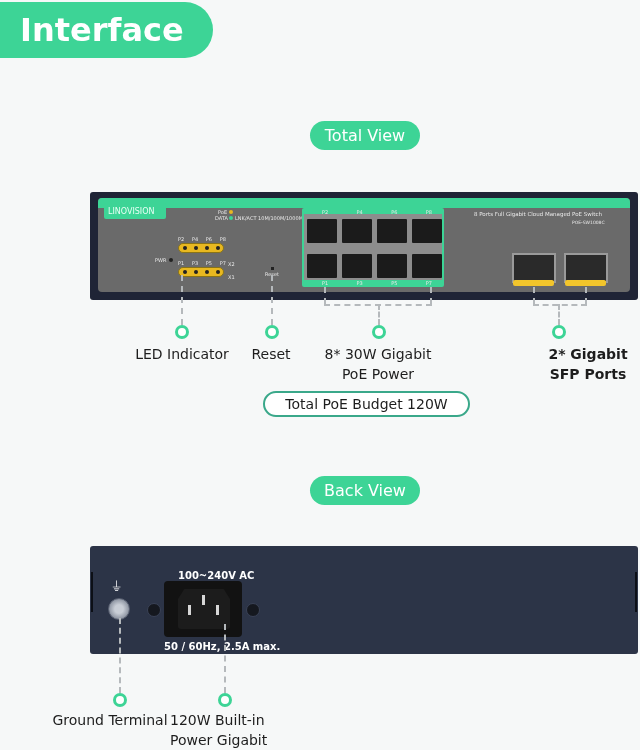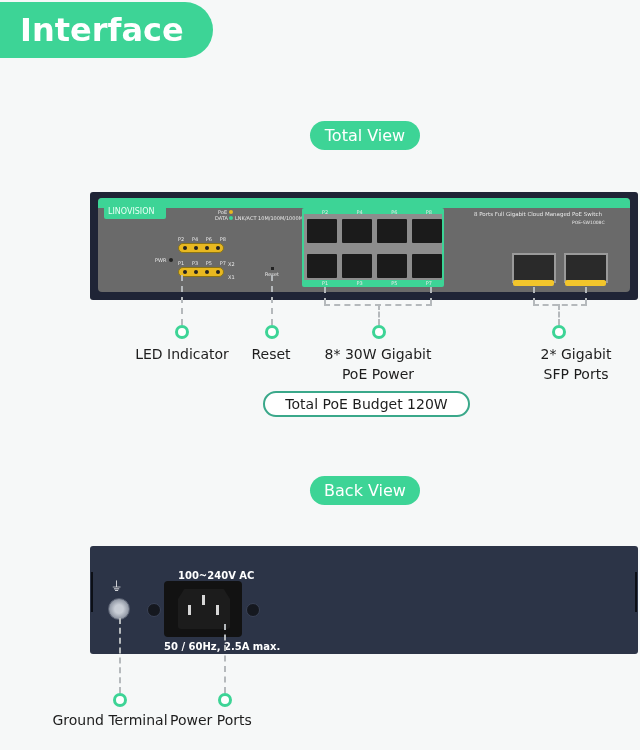--- a/index.html
+++ b/index.html
@@ -156,21 +156,21 @@
 <div class="abs label" style="left:318px;top:344px;width:120px;">
   <div>8* 30W Gigabit</div>
   <div>PoE Power</div>
 </div>
 
 <div class="abs dash-v" style="left:533px;top:287px;height:17px;"></div>
 <div class="abs dash-v" style="left:585px;top:287px;height:17px;"></div>
 <div class="abs dash-h" style="left:533px;top:304px;width:54px;"></div>
 <div class="abs dash-v" style="left:558px;top:304px;height:21px;"></div>
 <div class="abs callout-dot" style="left:552px;top:325px;"></div>
-<div class="abs label" style="left:524px;top:344px;width:104px;">
+<div class="abs label" style="left:536px;top:344px;width:104px;font-weight:bold;">
   <div>2* Gigabit</div>
   <div>SFP Ports</div>
 </div>
 
 <div class="abs budget-pill">Total PoE Budget 120W</div>
 
 <div class="abs view-pill" style="left:310px;top:476px;width:110px;">Back View</div>
 
 <div>
   <div class="abs back-case"></div>
@@ -190,14 +190,15 @@
   <div class="abs back-text" style="left:164px;top:641px;">50 / 60Hz, 2.5A max.</div>
 </div>
 
 <div class="abs dash-v" style="left:119px;top:618px;height:75px;"></div>
 <div class="abs callout-dot" style="left:113px;top:693px;"></div>
 <div class="abs label" style="left:50px;top:710px;width:120px;">Ground Terminal</div>
 
 <div class="abs dash-v" style="left:224px;top:624px;height:69px;"></div>
 <div class="abs callout-dot" style="left:218px;top:693px;"></div>
 <div class="abs label" style="left:170px;top:710px;width:110px;text-align:left;">
-  <div>Power Ports</div>
+  <div>120W Built-in</div>
+  <div>Power Gigabit</div>
 </div>
 
 </body></html>

